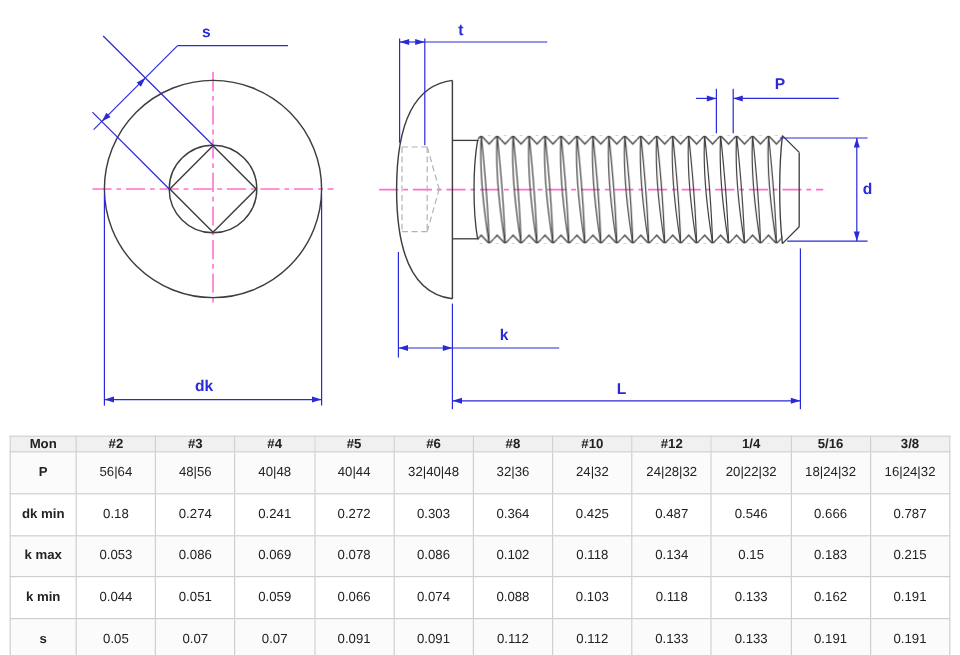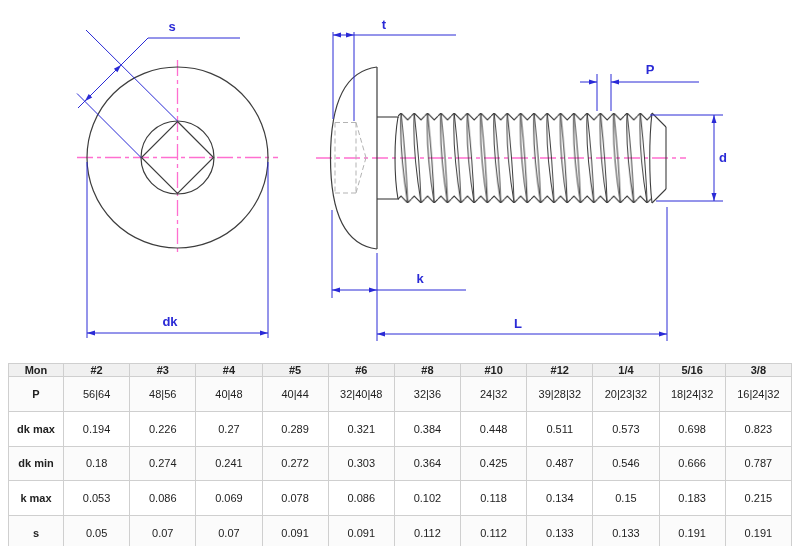--- a/index.html
+++ b/index.html
@@ -173,38 +173,24 @@
     <tbody id="spec-body">
         <tr>
           <td class="rowlabel">P</td>
           <td>56|64</td>
           <td>48|56</td>
           <td>40|48</td>
           <td>40|44</td>
           <td>32|40|48</td>
           <td>32|36</td>
           <td>24|32</td>
-          <td>39|28|32</td>
-          <td>20|23|32</td>
+          <td>24|28|32</td>
+          <td>20|22|32</td>
           <td>18|24|32</td>
           <td>16|24|32</td>
-        </tr>
-        <tr>
-          <td class="rowlabel">dk max</td>
-          <td>0.194</td>
-          <td>0.226</td>
-          <td>0.27</td>
-          <td>0.289</td>
-          <td>0.321</td>
-          <td>0.384</td>
-          <td>0.448</td>
-          <td>0.511</td>
-          <td>0.573</td>
-          <td>0.698</td>
-          <td>0.823</td>
         </tr>
         <tr>
           <td class="rowlabel">dk min</td>
           <td>0.18</td>
           <td>0.274</td>
           <td>0.241</td>
           <td>0.272</td>
           <td>0.303</td>
           <td>0.364</td>
           <td>0.425</td>
@@ -221,20 +207,34 @@
           <td>0.078</td>
           <td>0.086</td>
           <td>0.102</td>
           <td>0.118</td>
           <td>0.134</td>
           <td>0.15</td>
           <td>0.183</td>
           <td>0.215</td>
         </tr>
         <tr>
+          <td class="rowlabel">k min</td>
+          <td>0.044</td>
+          <td>0.051</td>
+          <td>0.059</td>
+          <td>0.066</td>
+          <td>0.074</td>
+          <td>0.088</td>
+          <td>0.103</td>
+          <td>0.118</td>
+          <td>0.133</td>
+          <td>0.162</td>
+          <td>0.191</td>
+        </tr>
+        <tr>
           <td class="rowlabel">s</td>
           <td>0.05</td>
           <td>0.07</td>
           <td>0.07</td>
           <td>0.091</td>
           <td>0.091</td>
           <td>0.112</td>
           <td>0.112</td>
           <td>0.133</td>
           <td>0.133</td>

